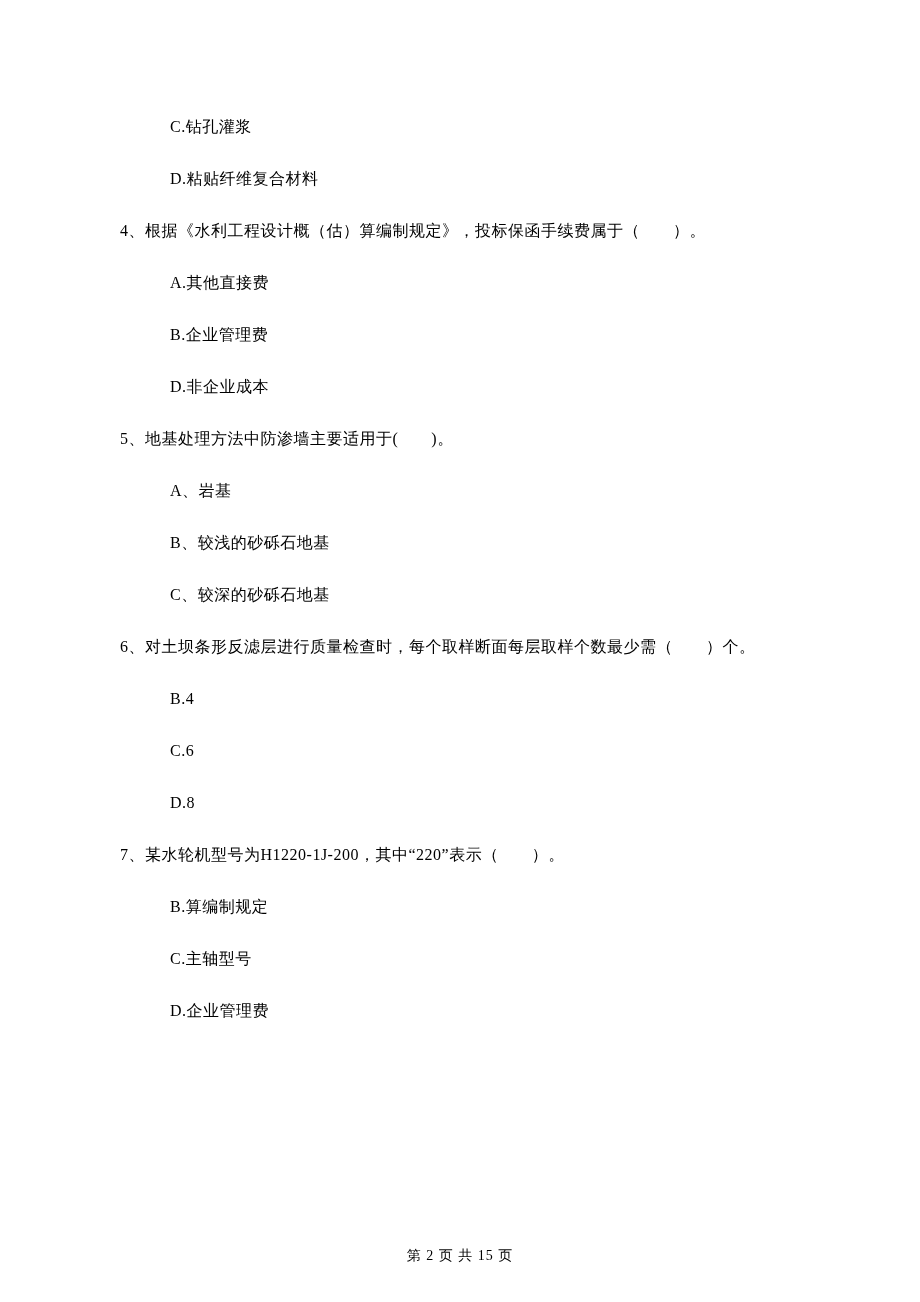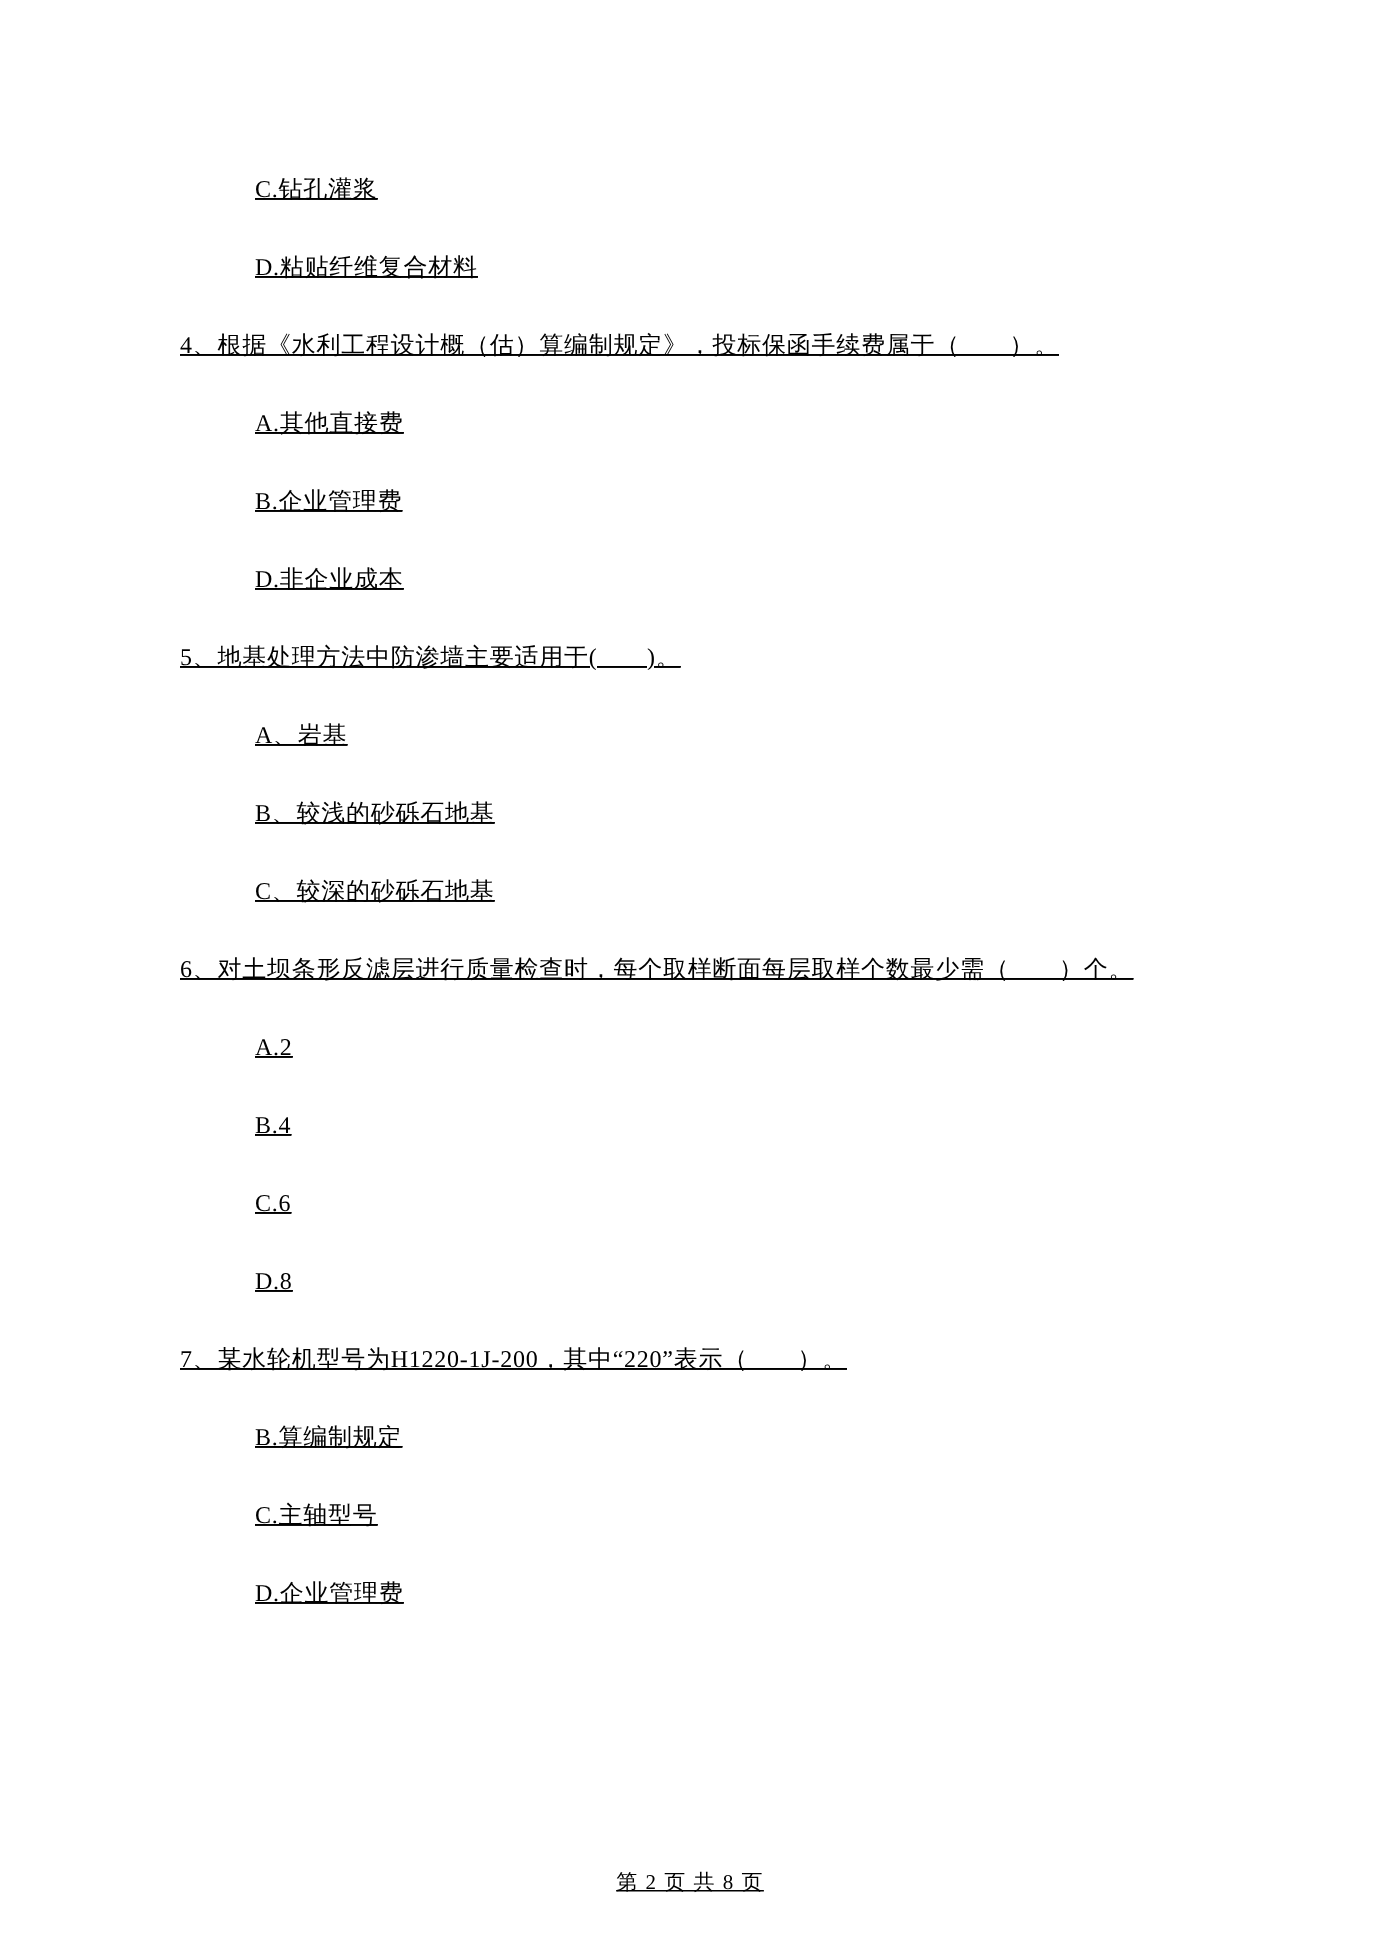--- a/index.html
+++ b/index.html
@@ -1,15 +1,15 @@
 <!DOCTYPE html>
 <html><head>
   <meta charset="utf-8">
   <style>
-    * { margin: 0; padding: 0; box-sizing: border-box; text-decoration: underline; }
+    * { margin: 0; padding: 0; box-sizing: border-box; }
     body {
       width: 920px;
       height: 1302px;
       background: #fff;
       font-family: "SimSun", "宋体", serif;
       font-size: 16px;
       color: #000;
       line-height: 1.5;
       position: relative;
     }
@@ -47,26 +47,25 @@
   <div class="option">A.其他直接费</div>
   <div class="option">B.企业管理费</div>
   <div class="option">D.非企业成本</div>
 
   <div class="question">5、地基处理方法中防渗墙主要适用于(　　)。</div>
   <div class="option">A、岩基</div>
   <div class="option">B、较浅的砂砾石地基</div>
   <div class="option">C、较深的砂砾石地基</div>
 
   <div class="question">6、对土坝条形反滤层进行质量检查时，每个取样断面每层取样个数最少需（　　）个。</div>
-  <div class="option">A.2</div>
   <div class="option">B.4</div>
   <div class="option">C.6</div>
   <div class="option">D.8</div>
 
   <div class="question">7、某水轮机型号为H1220-1J-200，其中“220”表示（　　）。</div>
   <div class="option">B.算编制规定</div>
   <div class="option">C.主轴型号</div>
   <div class="option">D.企业管理费</div>
 
 
 </div>
 
-<div class="footer">第 2 页 共 8 页</div>
+<div class="footer">第 2 页 共 15 页</div>
 
 </body></html>

